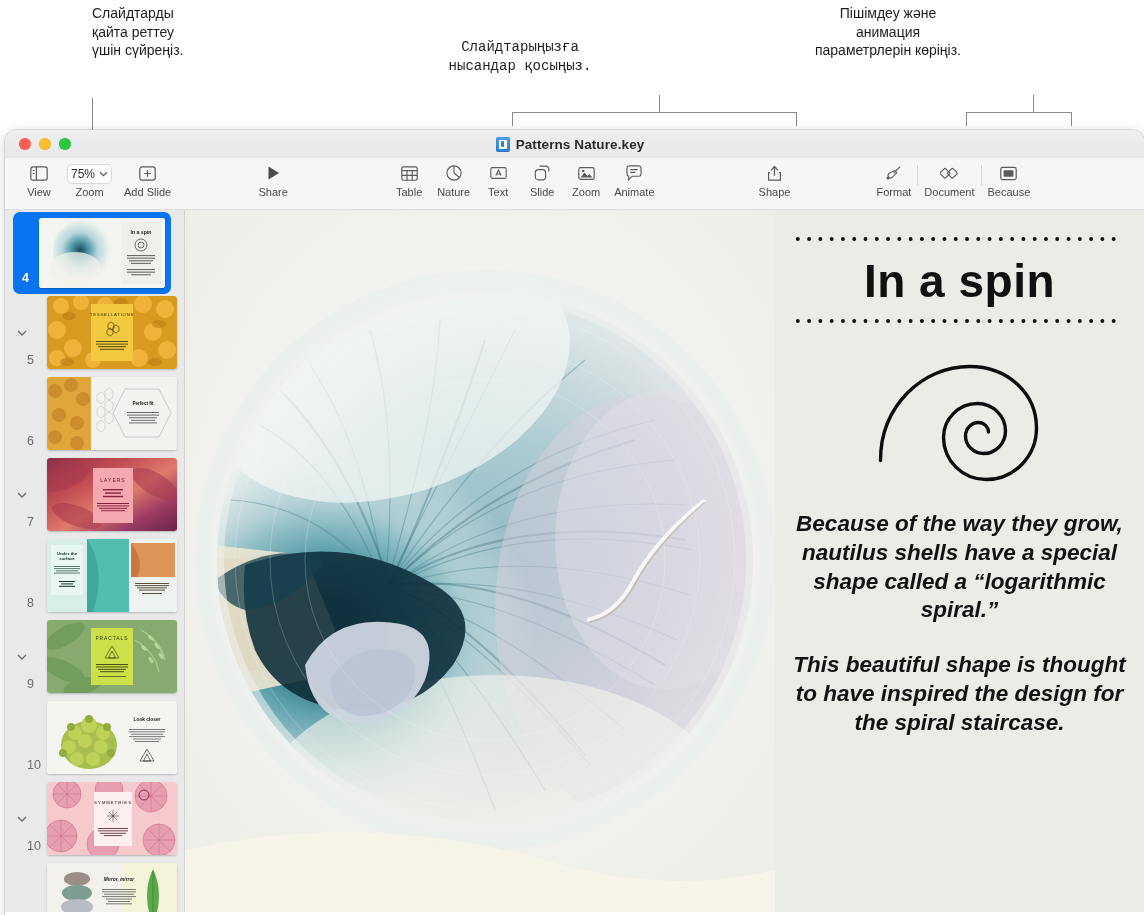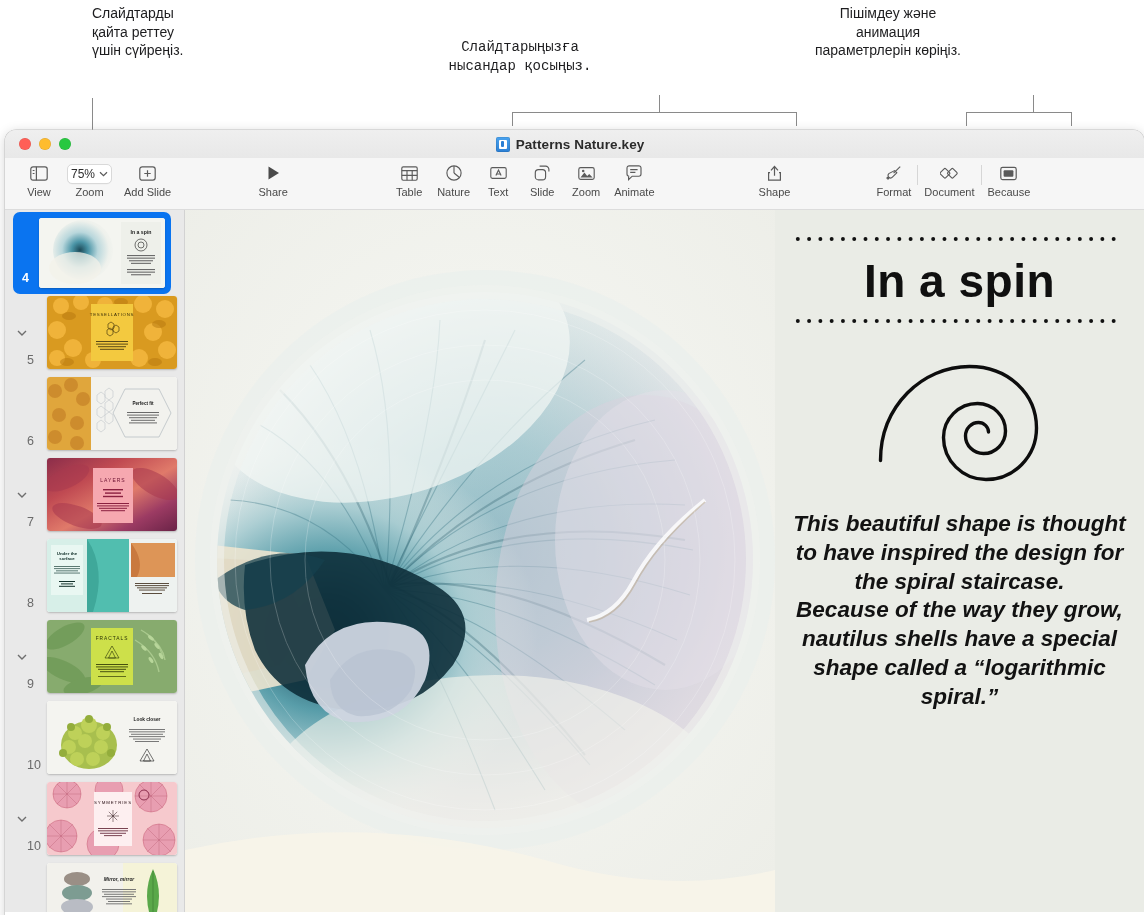--- a/index.html
+++ b/index.html
@@ -958,22 +958,22 @@
                        C 86.5 127.5 67.5 108.5 67.5 85.5
                        C 67.5 66.5 83.0 51.5 101.5 51.5
                        C 117.0 51.5 129.5 64.0 129.5 79.0
                        C 129.5 91.5 119.5 101.5 107.5 101.5
                        C 97.5 101.5 89.5 93.5 89.5 84.0
                        C 89.5 76.5 95.5 70.5 102.5 70.5
                        C 108.0 70.5 112.5 75.0 112.5 80.0" stroke="#0d0d0d" stroke-width="3.4" stroke-linecap="round"></path>
             </svg>
           </div>
 
+          <p class="body-para" style="margin-bottom:26px;">Because of the way they grow, nautilus shells have a special shape called a “logarithmic spiral.”</p>
           <p class="body-para">This beautiful shape is thought to have inspired the design for the spiral staircase.</p>
-          <p class="body-para" style="margin-bottom:26px;">Because of the way they grow, nautilus shells have a special shape called a “logarithmic spiral.”</p>
 
         </div>
       </div>
     </div>
 
   </div>
 </div>
 
 <div id="bottom-strip"></div>
 

